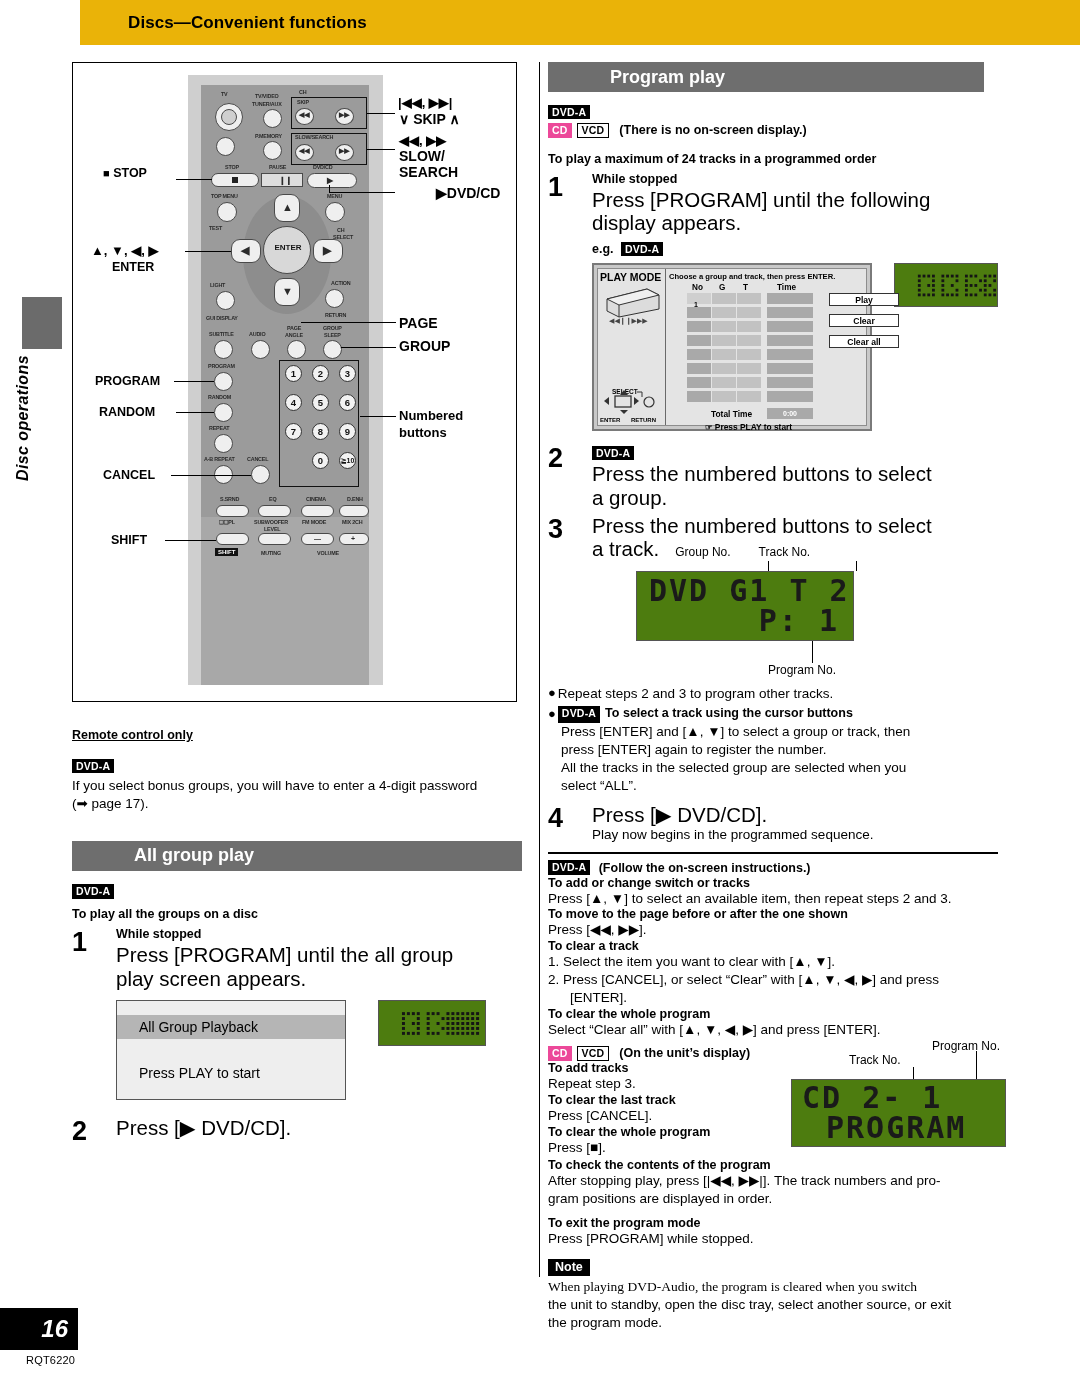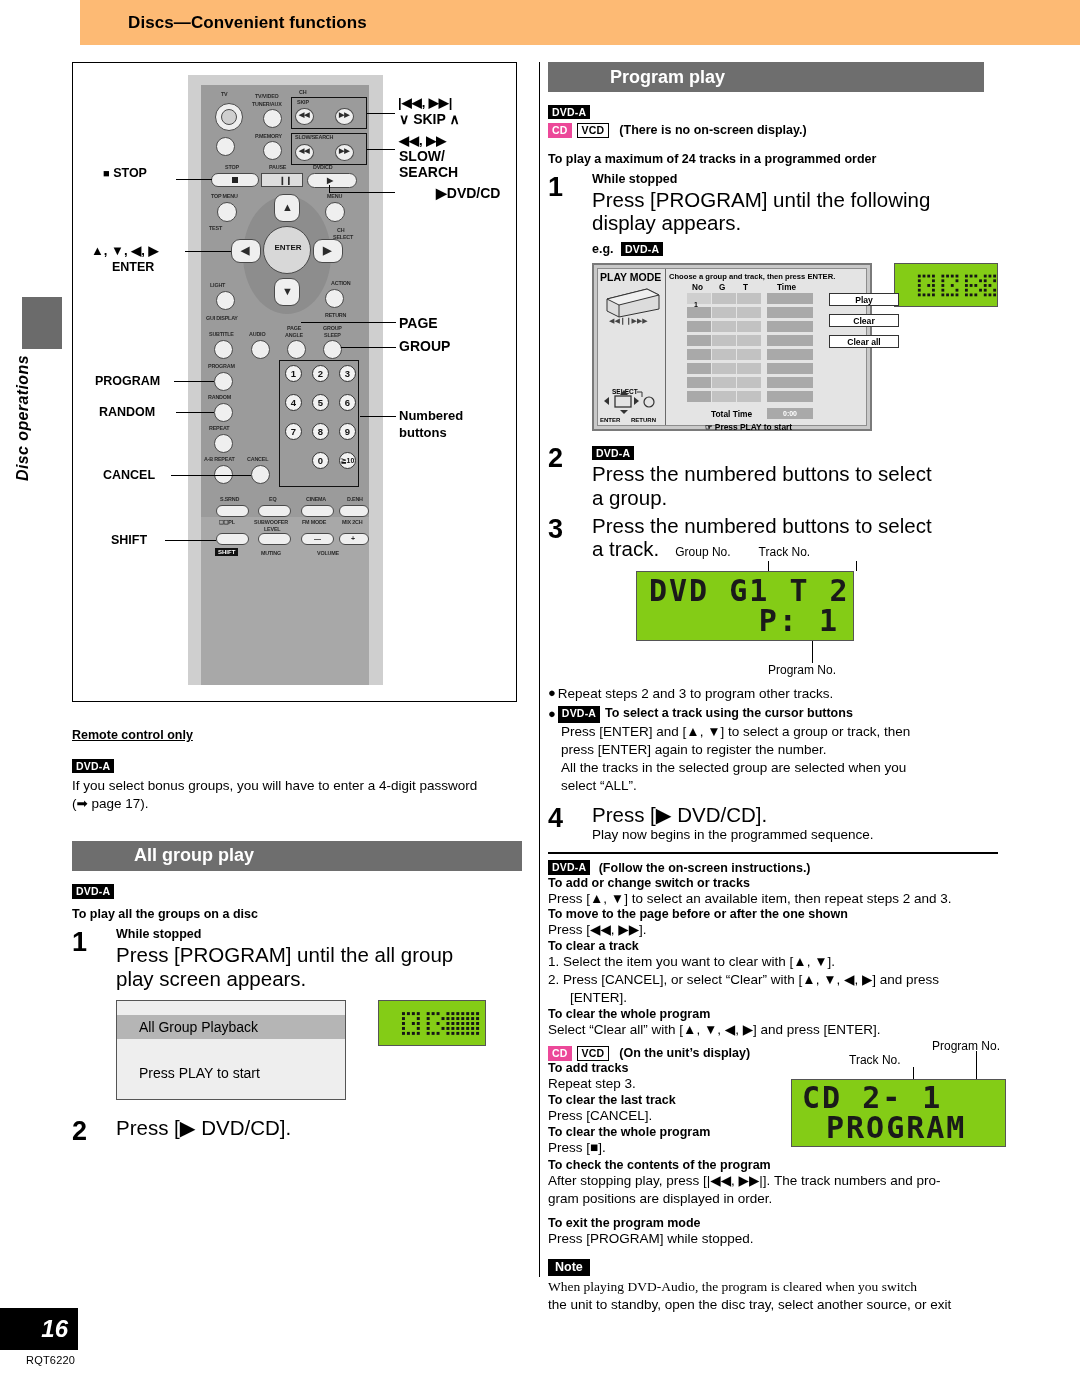--- a/index.html
+++ b/index.html
@@ -9,21 +9,21 @@
     background:#fff;
     font-family:"Liberation Sans", sans-serif;
     color:#000;
     position:relative;
     overflow:hidden;
   }
 
   
   #page-header{
     position:absolute; left:80px; top:0; width:1000px; height:45px;
-    background:#fdba74;
+    background:#eab308;
     display:flex; align-items:center;
   }
   #page-header .htitle{
     margin-left:48px; font-size:17px; font-weight:bold; letter-spacing:.1px;
   }
 
   
   #side-tab{
     position:absolute; left:22px; top:297px; width:40px; height:52px;
     background:#6b6b6b;
@@ -122,21 +122,21 @@
   
   .osd{
     width:230px; background:#eeeeee; border:1px solid #555;
     padding:14px 0 16px 0; font-size:14px;
   }
   .osd-hl{ background:#b5b5b5; padding:4px 0 4px 22px; }
   .osd-l2{ padding:26px 0 2px 22px; }
 
   
   .led{
-    background:#84cc16; border:1.5px solid #555;
+    background:#4d7c0f; border:1.5px solid #555;
     font-family:"DejaVu Sans Mono", monospace;
     color:#1a1a1a;
     padding-left:21px;
   }
 
   .led-text{
     font-family:"DejaVu Sans Mono", monospace;
     font-size:30px; font-weight:bold; letter-spacing:2px;
     line-height:1.02;
   }
@@ -765,16 +765,17 @@
   <div class="body-txt">gram positions are displayed in order.</div>
 
   <div class="bold-sm" style="margin-top:8px;">To exit the program mode</div>
   <div class="body-txt">Press [PROGRAM] while stopped.</div>
 
   <div style="margin-top:10px;">
     <span class="note-tag">Note</span>
   </div>
   <div class="body-txt" style="margin-top:2px;font-family:Liberation Serif, serif;">When playing DVD-Audio, the program is cleared when you switch</div>
   <div class="body-txt">the unit to standby, open the disc tray, select another source, or exit</div>
+  <div class="body-txt">the program mode.</div>
 </div>
 
 <div id="pagenum">16</div>
 <div id="rqt">RQT6220</div>
 
 </body></html>

